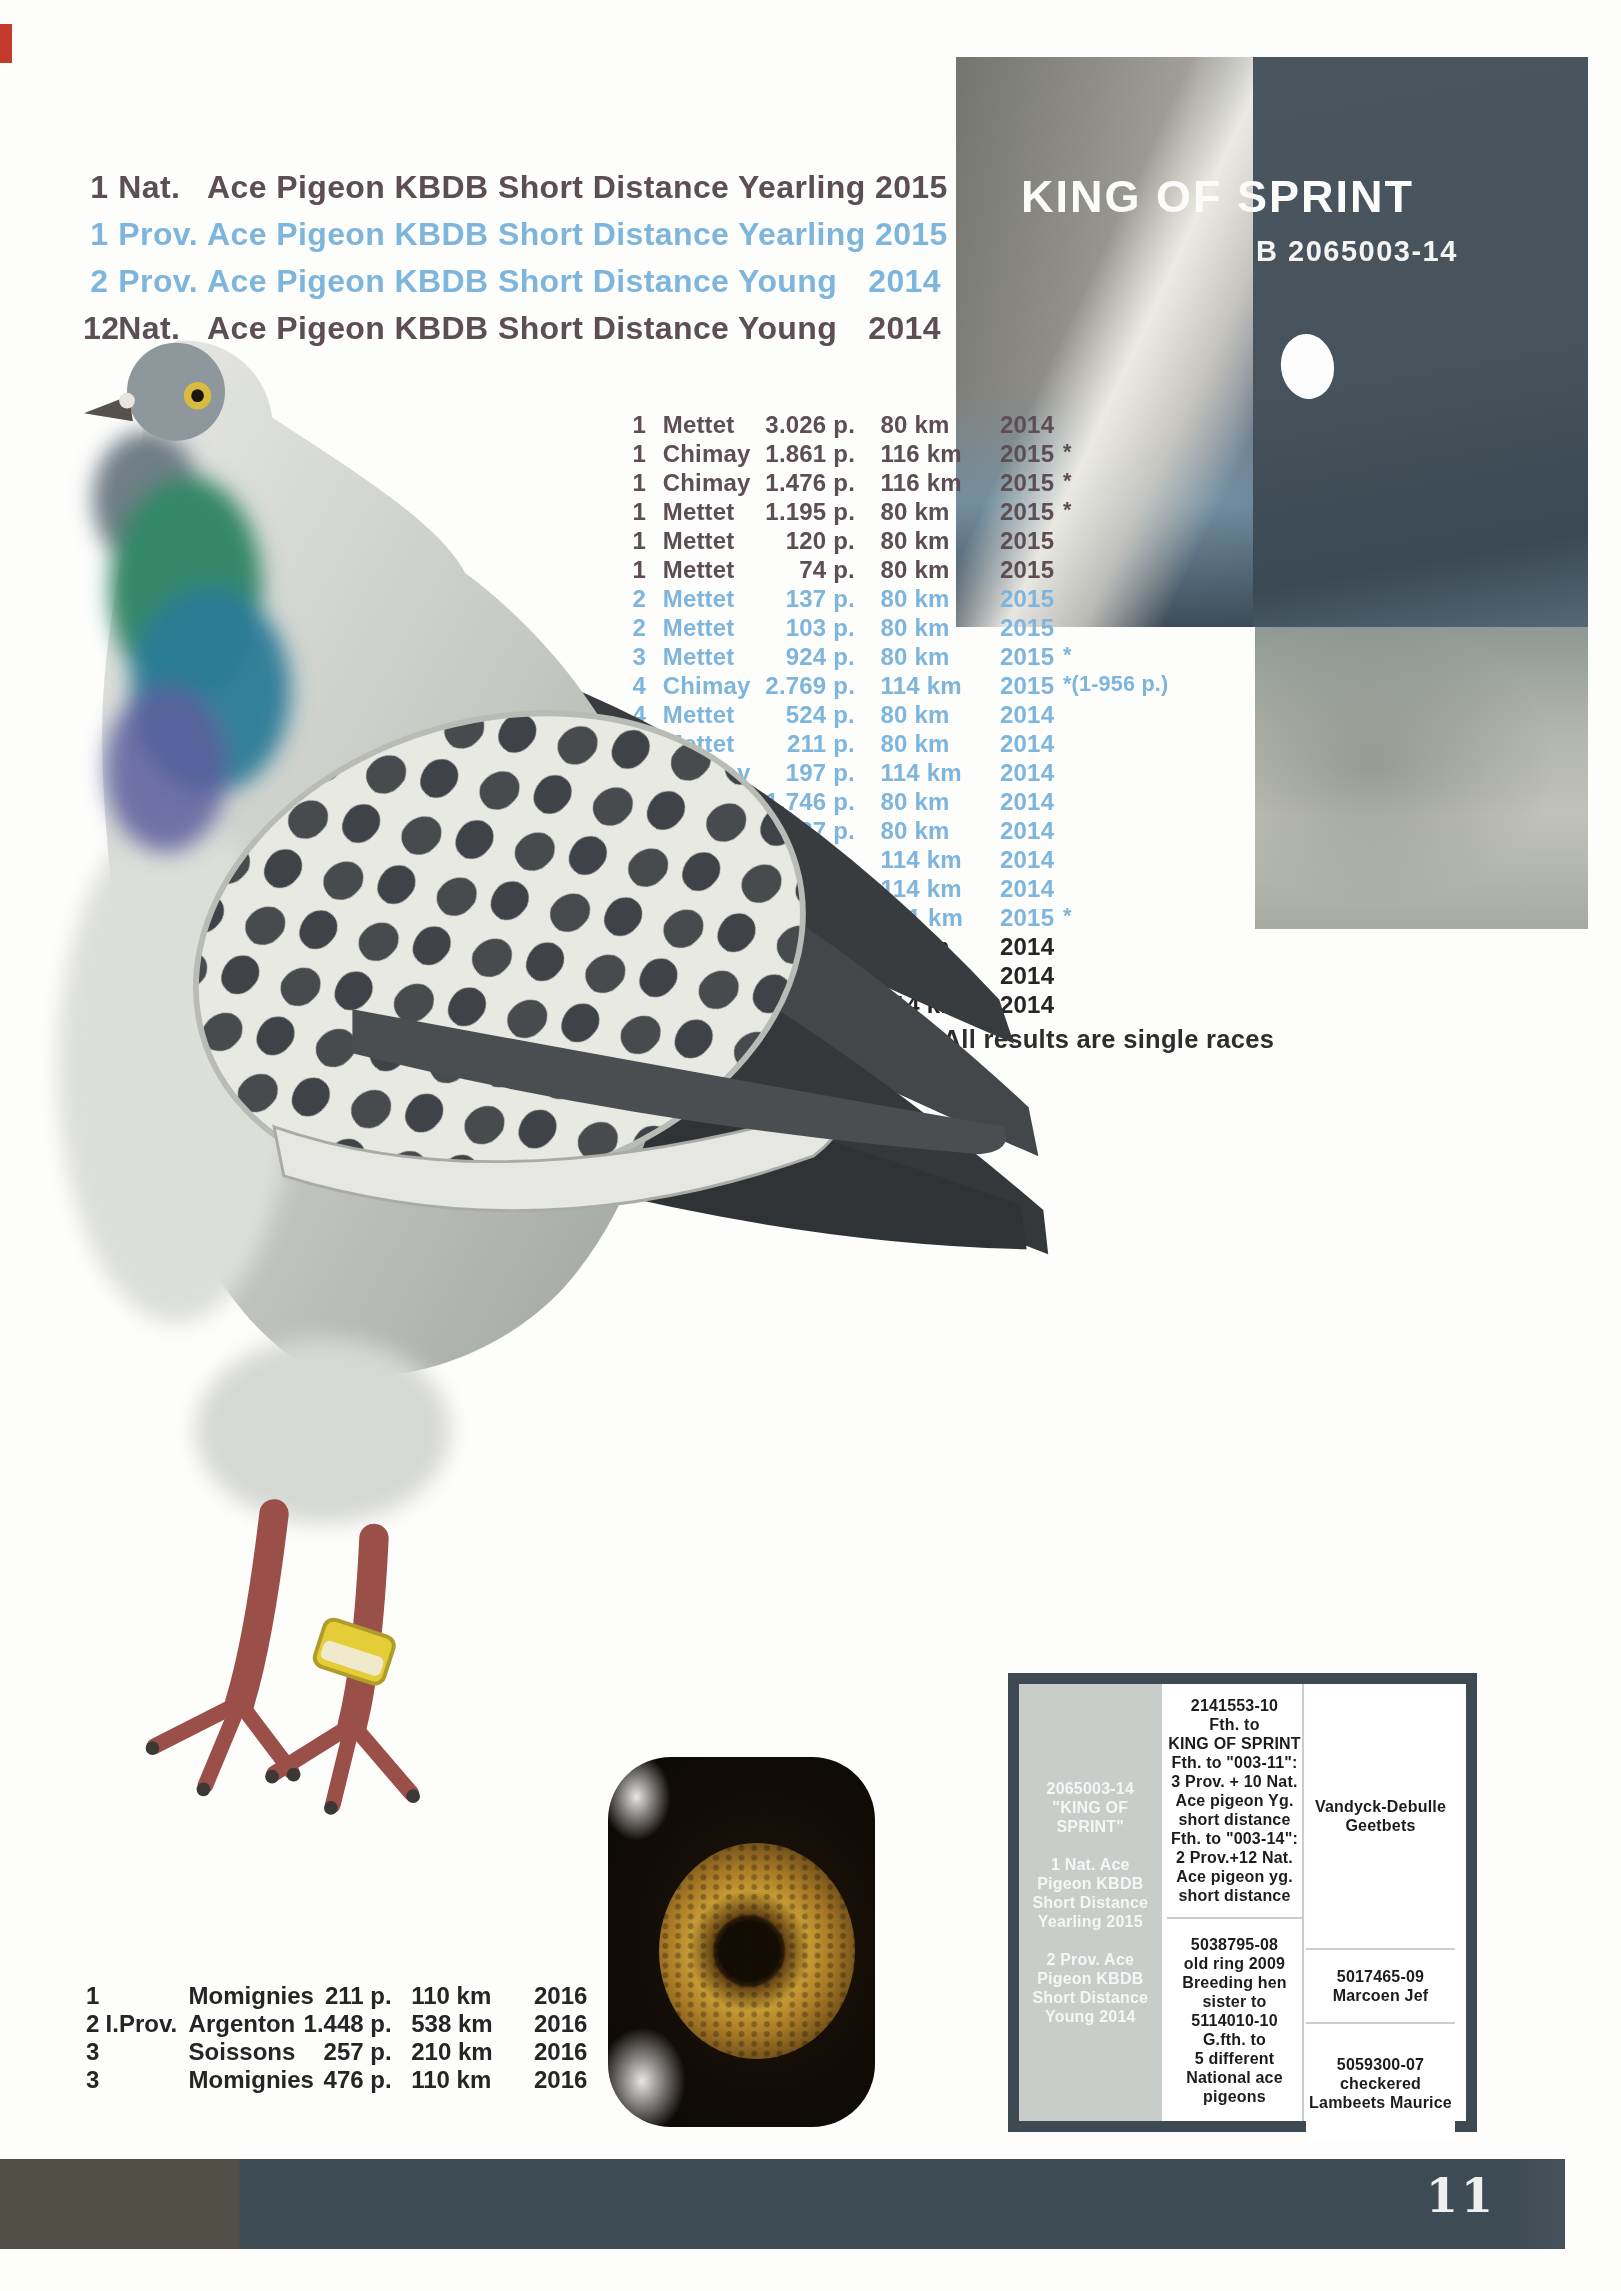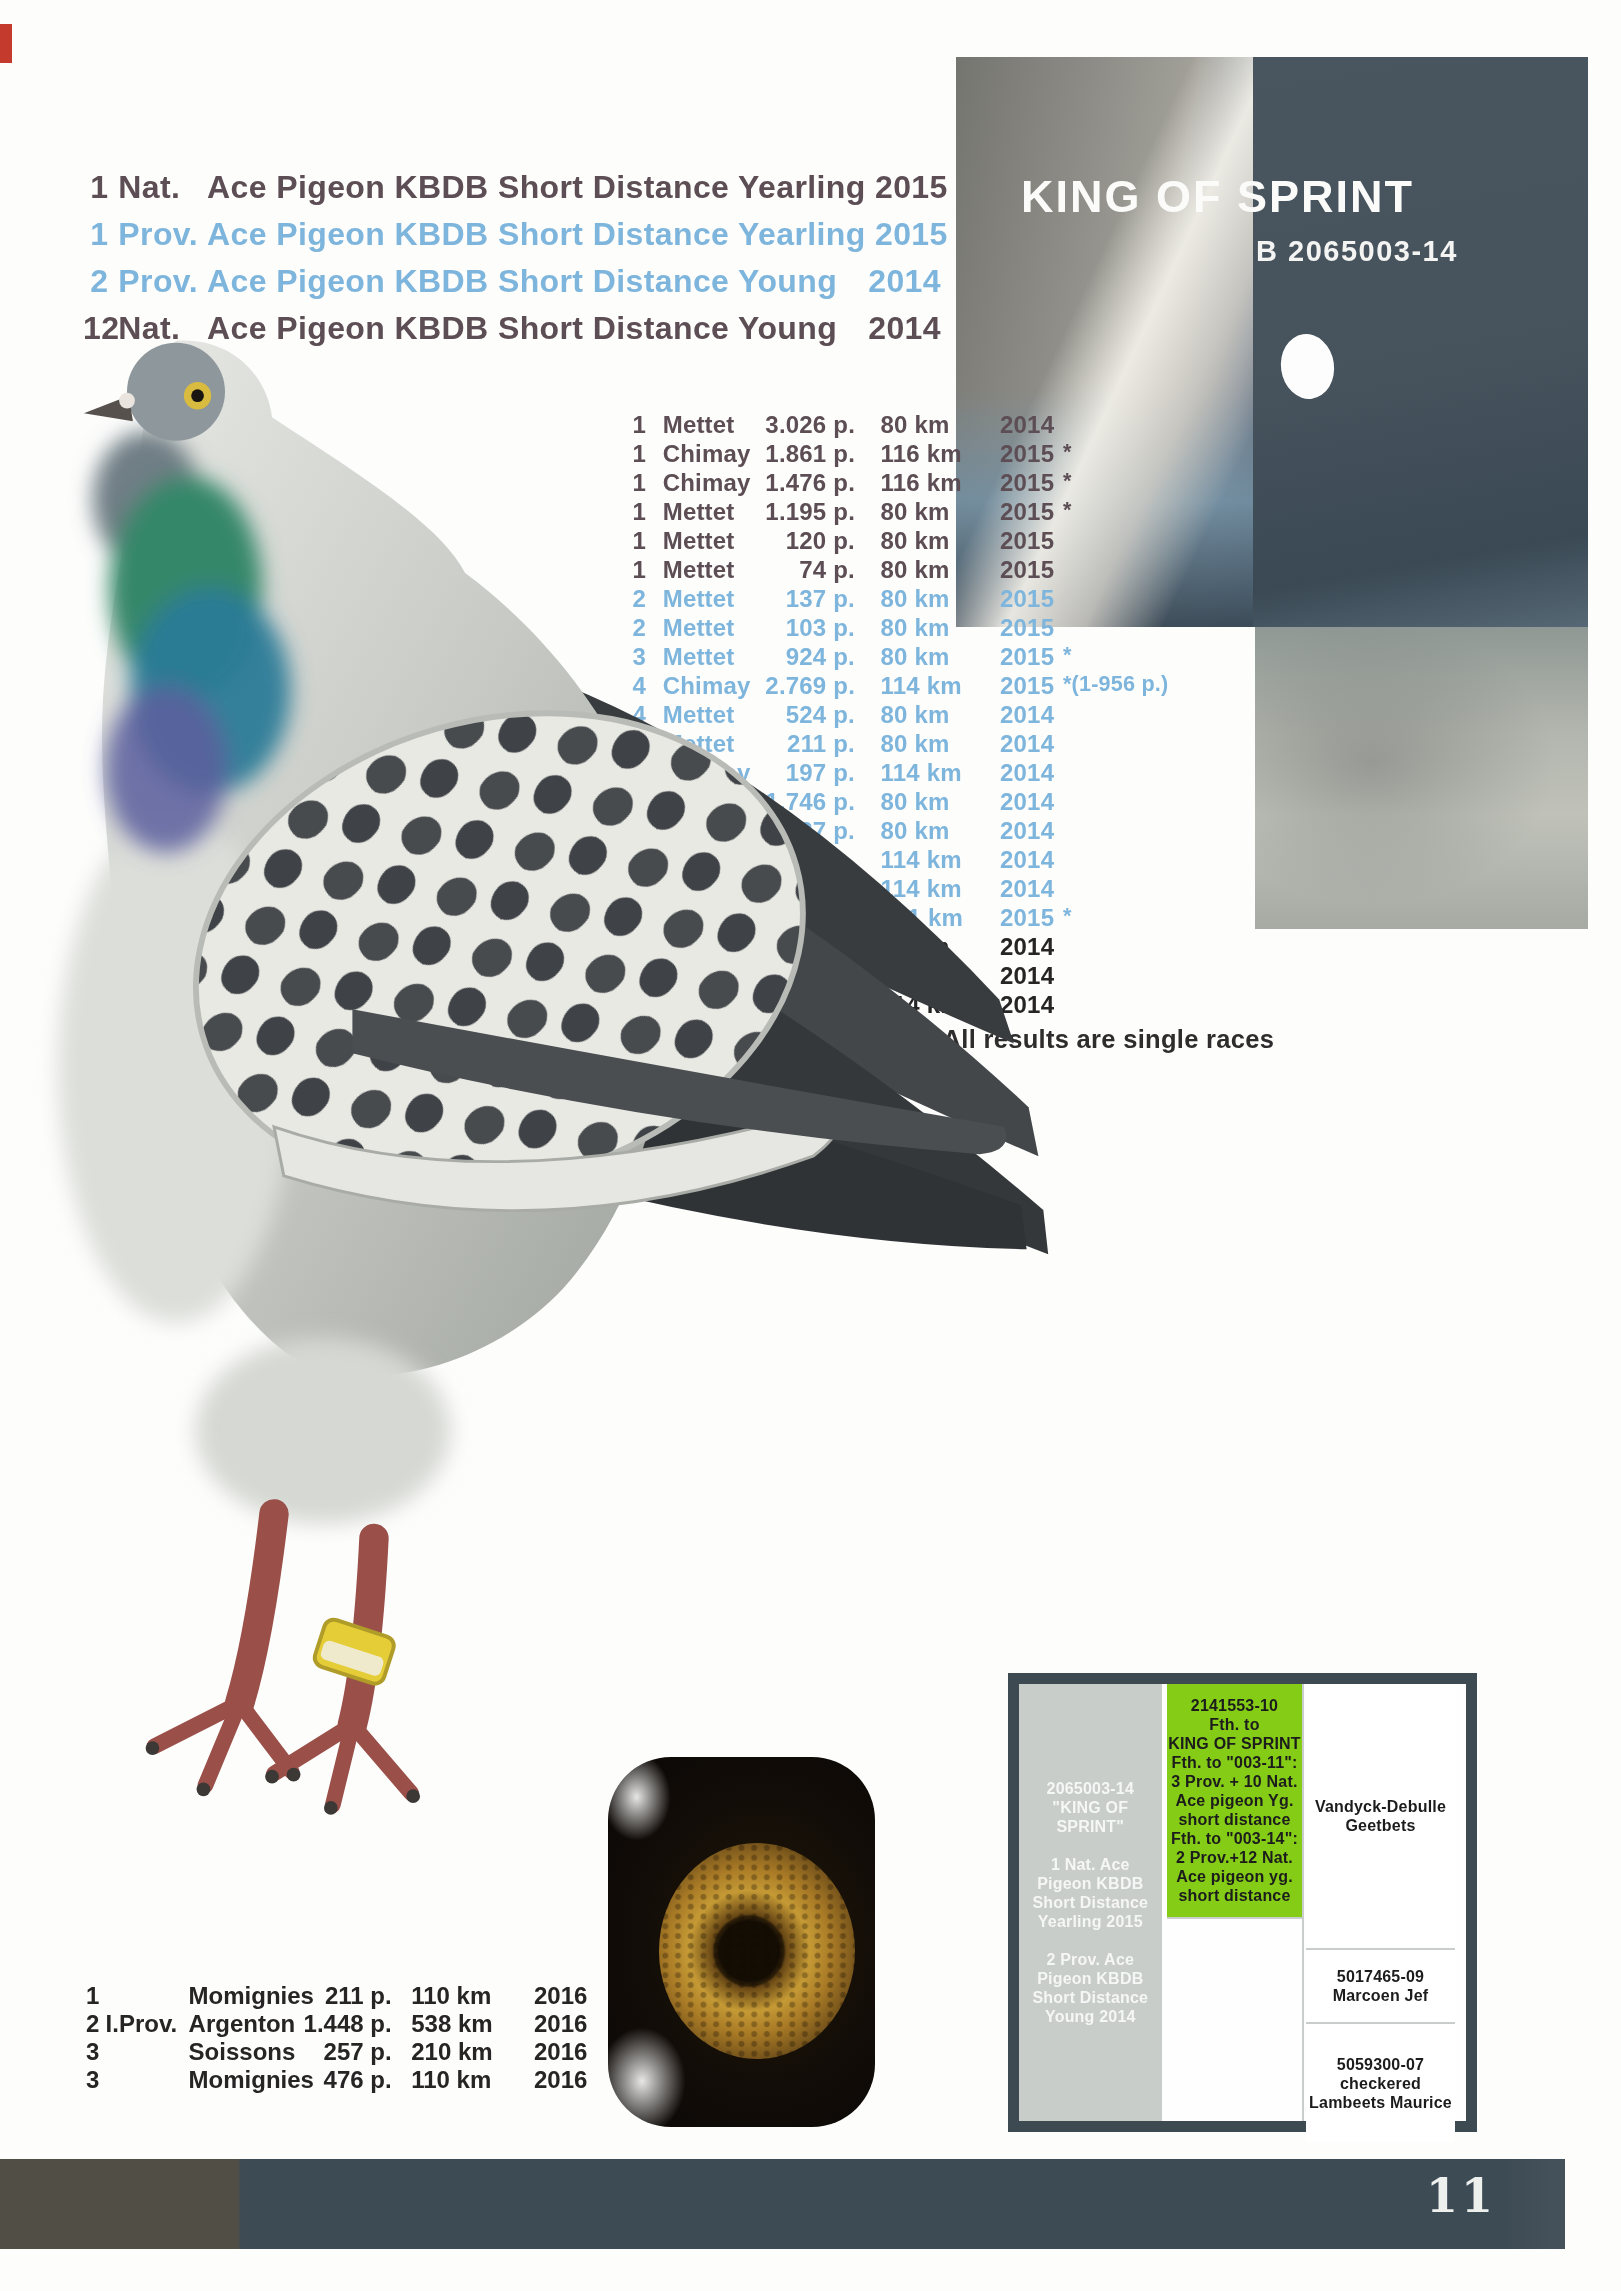--- a/index.html
+++ b/index.html
@@ -84,21 +84,21 @@
   .o-pigeons{text-align:right;}
   .o-distance{padding-left:19.6px;}
   .o-year{padding-left:27.4px;}
 
   
   .ped-box{position:absolute;left:1008px;top:1673px;width:469px;height:459px;background:#3d4a52;}
   .ped-inner{position:absolute;left:10.8px;top:10.8px;width:447px;height:437px;background:#fefefe;}
   .ped-cell{position:absolute;display:flex;align-items:center;justify-content:center;text-align:center;
     white-space:pre-line;font-size:16px;line-height:19px;color:#1c1c1c;letter-spacing:0.2px;}
   .ped-subject{left:10.8px;top:10.8px;width:143px;height:437px;background:#c9cdca;color:rgba(255,255,255,.82);}
-  .ped-father{left:159px;top:10.8px;width:135px;height:233px;background:#84cc16;}
+  .ped-father{left:159px;top:10.8px;width:135px;height:233px;background:#ffffff;}
   .ped-mother{left:159px;top:246px;width:135px;height:202px;background:#fff;}
   .ped-vand{left:298px;top:10.8px;width:149px;height:265px;background:#fff;}
   .ped-marcoen{left:298px;top:277px;width:149px;height:72px;background:#fff;}
   .ped-lambeets{left:298px;top:351px;width:149px;height:118px;background:#fff;}
   .ped-line{position:absolute;background:#c9cdcb;}
 
   
   .footer-bar{position:absolute;left:0;top:2159px;width:1565px;height:90px;
     background:linear-gradient(90deg,#514f45 0,#514f45 238px,#3d4b55 241px,#3d4b55 96%,#45525b 100%);}
   .page-num{position:absolute;left:1426px;top:9.8px;font-family:"DejaVu Serif",serif;font-weight:bold;
@@ -427,20 +427,29 @@
 Fth. to
 KING OF SPRINT
 Fth. to "003-11":
 3 Prov. + 10 Nat.
 Ace pigeon Yg.
 short distance
 Fth. to "003-14":
 2 Prov.+12 Nat.
 Ace pigeon yg.
 short distance</div>
+    <div class="ped-cell ped-mother">5038795-08
+old ring 2009
+Breeding hen
+sister to
+5114010-10
+G.fth. to
+5 different
+National ace
+pigeons</div>
     <div class="ped-cell ped-vand">Vandyck-Debulle
 Geetbets</div>
     <div class="ped-cell ped-marcoen">5017465-09
 Marcoen Jef</div>
     <div class="ped-cell ped-lambeets">5059300-07
 checkered
 Lambeets Maurice</div>
     <div class="ped-line" style="left:294px;top:10.8px;width:2px;height:437px;"></div>
     <div class="ped-line" style="left:159px;top:244px;width:135px;height:2px;"></div>
     <div class="ped-line" style="left:298px;top:275px;width:149px;height:2px;"></div>

